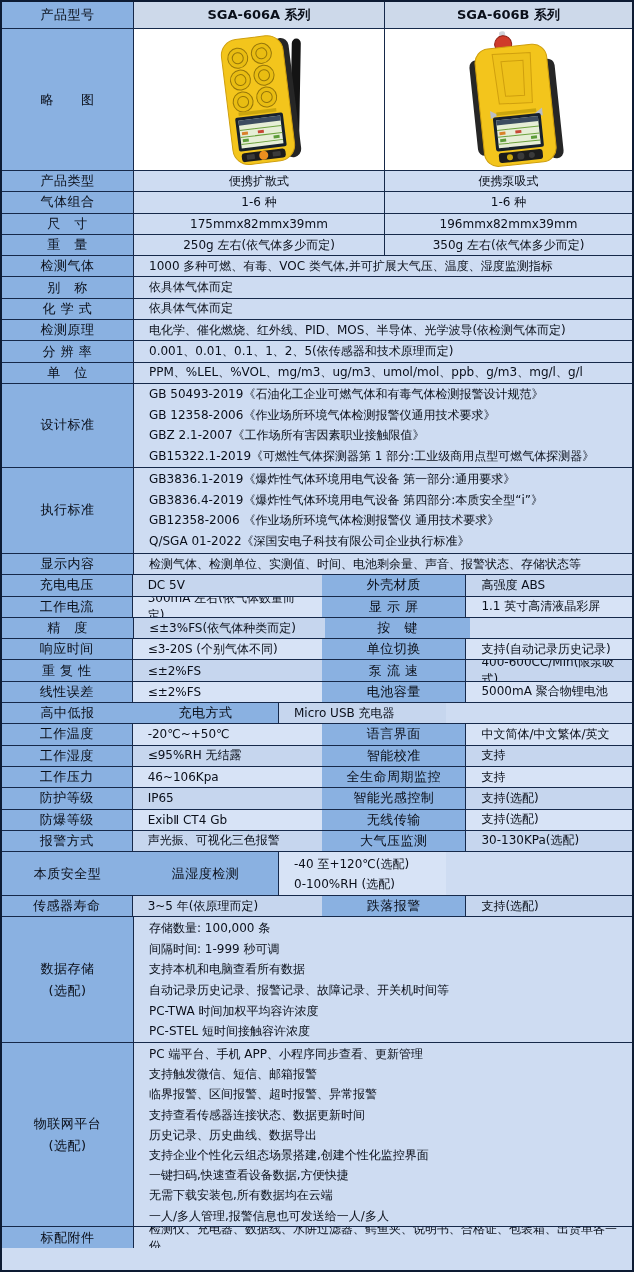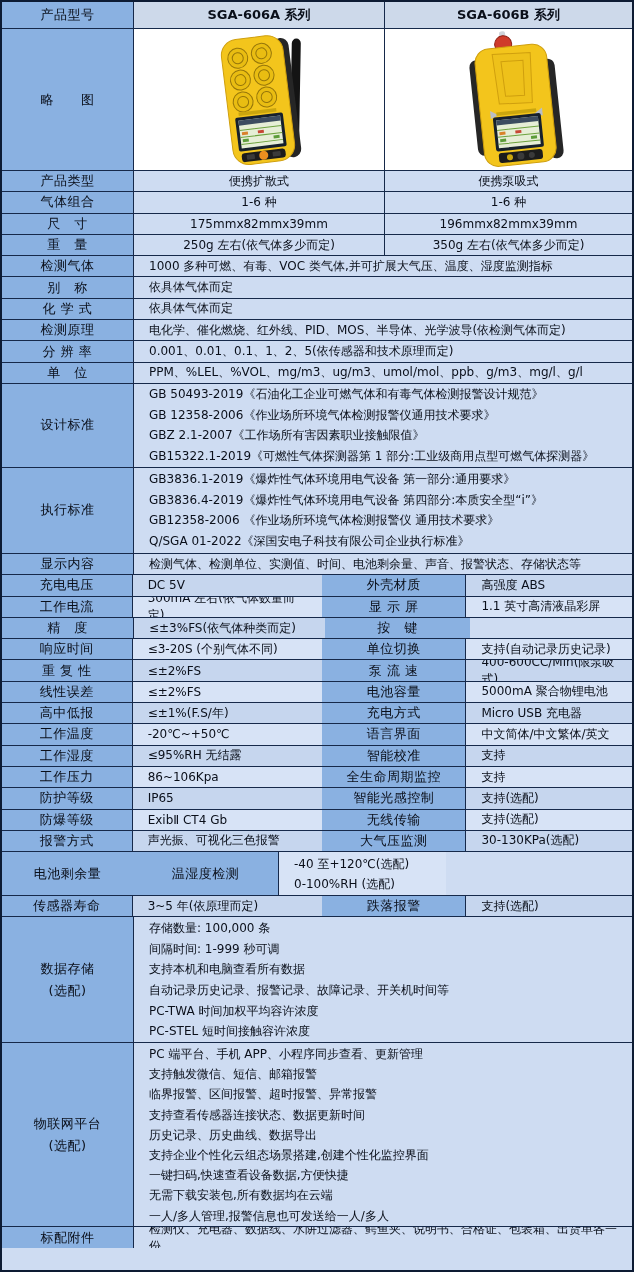--- a/index.html
+++ b/index.html
@@ -223,39 +223,38 @@
       <div class="cell val v4b left dark">400-600CC/Min(限泵吸式)</div>
     </div>
     <div class="row r-std">
       <div class="cell lab w-lab">线性误差</div>
       <div class="cell val v4a left light">≤±2%FS</div>
       <div class="cell lab w-lab2">电池容量</div>
       <div class="cell val v4b left light">5000mA 聚合物锂电池</div>
     </div>
     <div class="row r-std">
       <div class="cell lab w-lab">高中低报</div>
-      <div class="cell val v4a left dark">≤±1%(F.S/年)</div>
       <div class="cell lab w-lab2">充电方式</div>
       <div class="cell val v4b left dark">Micro USB 充电器</div>
     </div>
     <div class="row r-std">
       <div class="cell lab w-lab">工作温度</div>
       <div class="cell val v4a left light">-20℃~+50℃</div>
       <div class="cell lab w-lab2">语言界面</div>
       <div class="cell val v4b left light">中文简体/中文繁体/英文</div>
     </div>
     <div class="row r-std">
       <div class="cell lab w-lab">工作湿度</div>
       <div class="cell val v4a left dark">≤95%RH 无结露</div>
       <div class="cell lab w-lab2">智能校准</div>
       <div class="cell val v4b left dark">支持</div>
     </div>
     <div class="row r-std">
       <div class="cell lab w-lab">工作压力</div>
-      <div class="cell val v4a left light">86~106Kpa</div>
+      <div class="cell val v4a left light">46~106Kpa</div>
       <div class="cell lab w-lab2">全生命周期监控</div>
       <div class="cell val v4b left light">支持</div>
     </div>
     <div class="row r-std">
       <div class="cell lab w-lab">防护等级</div>
       <div class="cell val v4a left dark">IP65</div>
       <div class="cell lab w-lab2">智能光感控制</div>
       <div class="cell val v4b left dark">支持(选配)</div>
     </div>
     <div class="row r-std">
@@ -264,21 +263,21 @@
       <div class="cell lab w-lab2">无线传输</div>
       <div class="cell val v4b left light">支持(选配)</div>
     </div>
     <div class="row r-std">
       <div class="cell lab w-lab">报警方式</div>
       <div class="cell val v4a left dark">声光振、可视化三色报警</div>
       <div class="cell lab w-lab2">大气压监测</div>
       <div class="cell val v4b left dark">30-130KPa(选配)</div>
     </div>
     <div class="row r-alarm">
-      <div class="cell lab w-lab">电池剩余量</div>
+      <div class="cell lab w-lab">本质安全型</div>
       <div class="cell lab w-lab2">温湿度检测</div>
       <div class="cell val v4b lines light">
         <div>-40 至+120℃(选配)</div>
         <div>0-100%RH  (选配)</div>
       </div>
     </div>
     <div class="row r-std">
       <div class="cell lab w-lab">传感器寿命</div>
       <div class="cell val v4a left dark">3~5 年(依原理而定)</div>
       <div class="cell lab w-lab2">跌落报警</div>

